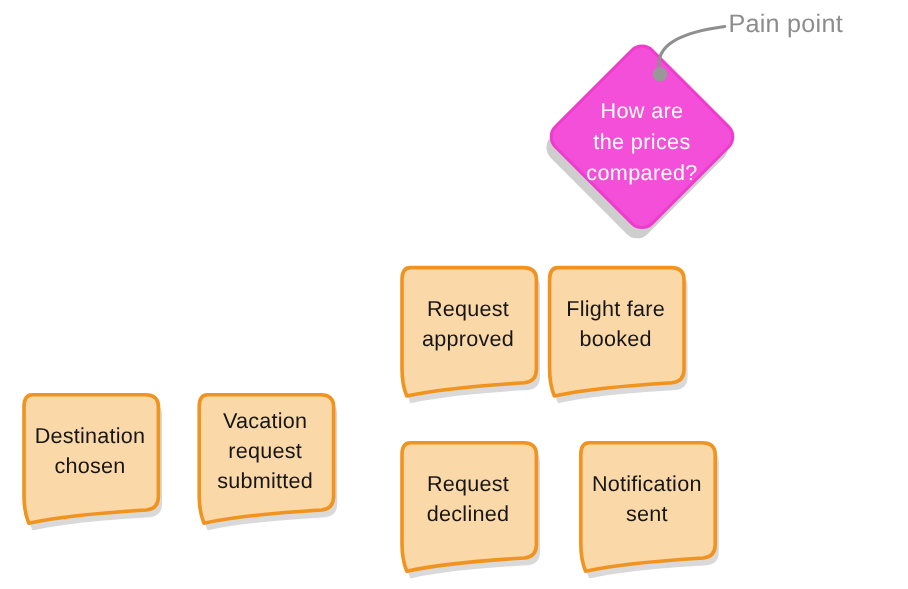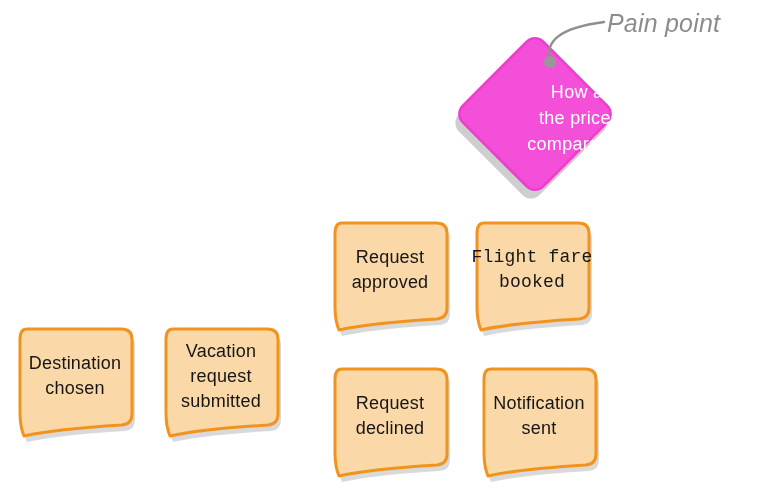--- a/index.html
+++ b/index.html
@@ -33,54 +33,53 @@
     white-space: pre-line;
     font-size: 18px;
     line-height: 25px;
     color: #161616;
     letter-spacing: 0.2px;
   }
 
   #note-destination-chosen        { left: 13px;  top: 326px; }
   #note-vacation-request-submitted{ left: 159px; top: 326px; }
   #note-request-approved          { left: 328px; top: 220px; }
-  #note-flight-fare-booked        { left: 470px; top: 220px; font-family: Liberation Mono, monospace; }
+  #note-flight-fare-booked        { left: 451px; top: 220px; }
   #note-calendar-event-created    { left: 614px; top: 220px; }
   #note-request-declined          { left: 328px; top: 366px; }
   #note-notification-sent         { left: 477px; top: 366px; }
 
   
   .diamond-wrap {
     position: absolute;
     left: 430px; top: 8px;
     width: 270px; height: 200px;
   }
   .diamond-svg { position: absolute; inset: 0; width: 100%; height: 100%; }
   .diamond-shadow { fill: #c9c9c9; opacity: 0.9; }
   .diamond-paper  { fill: #f44fd8; stroke: #ee3cce; stroke-width: 2.5; }
   .pin-dot { fill: #989898; }
   .connector { fill: none; stroke: #8f8f8f; stroke-width: 2.5; stroke-linecap: round; }
 
   .diamond-label {
     position: absolute;
     left: 450px; top: 79px;
     width: 170px;
-    text-align: right;
+    text-align: center;
     white-space: pre-line;
     font-size: 18px;
     line-height: 26px;
     color: #ffffff;
     letter-spacing: 0.3px;
   }
 
   .pain-point-label {
     position: absolute;
     left: 607px; top: 9px;
-    font-size: 25px;
-    font-style: italic;
+    font-size: 21px;
     color: #8c8c8c;
     letter-spacing: 0.2px;
   }
 </style>
 </head>
 <body>
 
 <div class="board">
 
   <div class="diamond-wrap">

